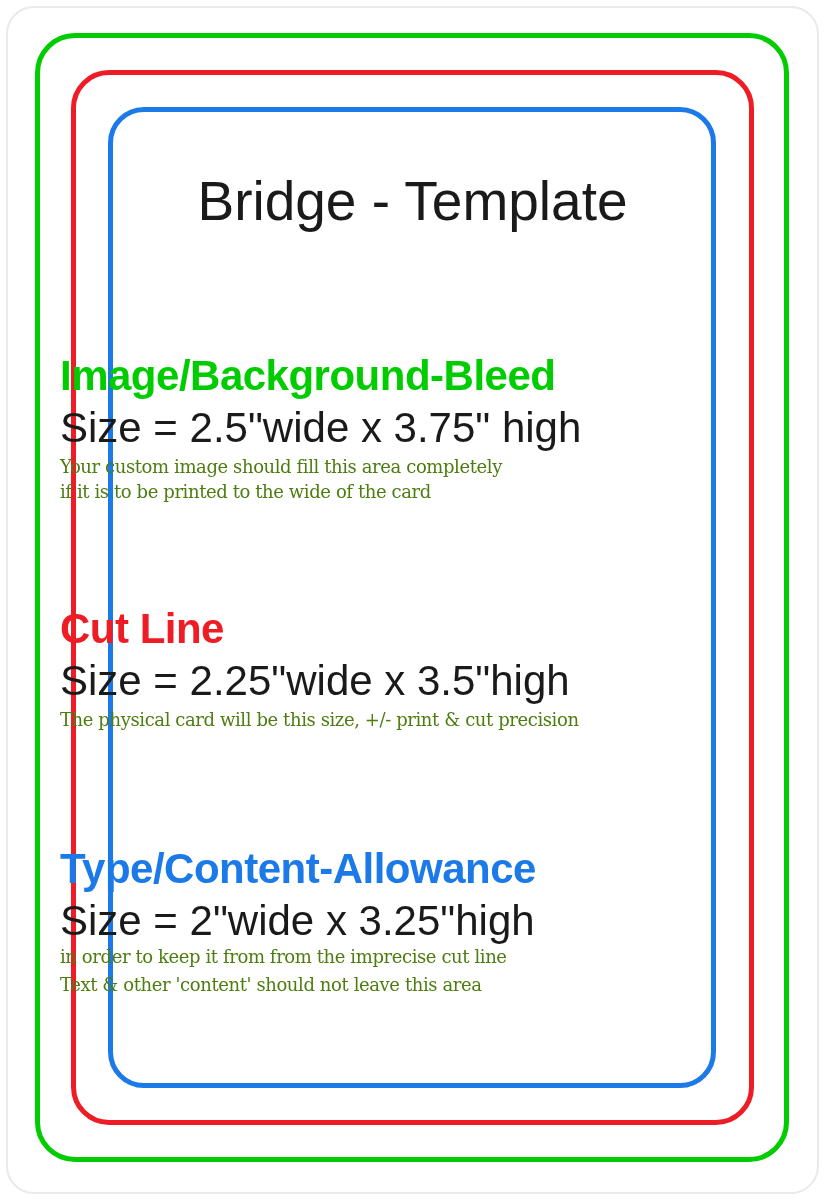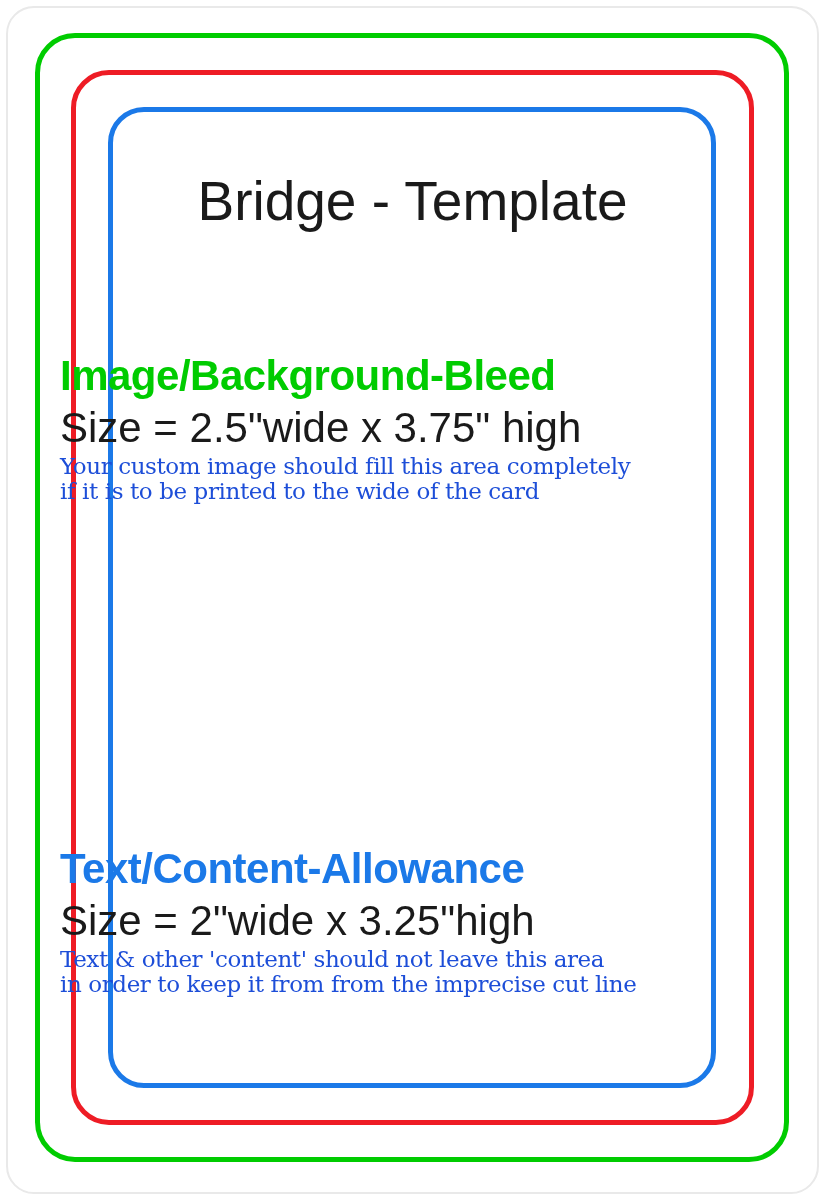--- a/index.html
+++ b/index.html
@@ -78,24 +78,24 @@
   .size-line {
     margin-top: 4px;
     font-size: 42px;
     line-height: 47px;
     font-weight: 400;
     color: var(--text, #1a1a1a);
   }
   .desc {
     margin-top: 0;
     font-family: "DejaVu Serif", serif;
-    font-size: 23px;
+    font-size: 18px;
     line-height: 25px;
     letter-spacing: -0.4px;
-    color: #1d4ed8;
+    color: #4d7c0f;
   }
   .desc-first { margin-top: 3px; }
 </style>
 </head>
 <body>
 
 <div class="canvas">
 
   <div class="frame outer-frame"></div>
   <div class="frame green-frame"></div>
@@ -104,21 +104,26 @@
 
   <h1 class="title">Bridge - Template</h1>
 
   <section class="block block-bleed">
     <h2 class="heading heading-green">Image/Background-Bleed</h2>
     <div class="size-line">Size = 2.5"wide x 3.75" high</div>
     <div class="desc desc-first">Your custom image should fill this area completely</div>
     <div class="desc">if it is to be printed to the wide of the card</div>
   </section>
 
+  <section class="block block-cut">
+    <h2 class="heading heading-red">Cut Line</h2>
+    <div class="size-line">Size = 2.25"wide x 3.5"high</div>
+    <div class="desc desc-first">The physical card will be this size, +/- print &amp; cut precision</div>
+  </section>
 
   <section class="block block-content">
-    <h2 class="heading heading-blue">Text/Content-Allowance</h2>
+    <h2 class="heading heading-blue">Type/Content-Allowance</h2>
     <div class="size-line">Size = 2"wide x 3.25"high</div>
+    <div class="desc">in order to keep it from from the imprecise cut line</div>
     <div class="desc desc-first">Text &amp; other 'content' should not leave this area</div>
-    <div class="desc">in order to keep it from from the imprecise cut line</div>
   </section>
 
 </div>
 
 </body></html>

